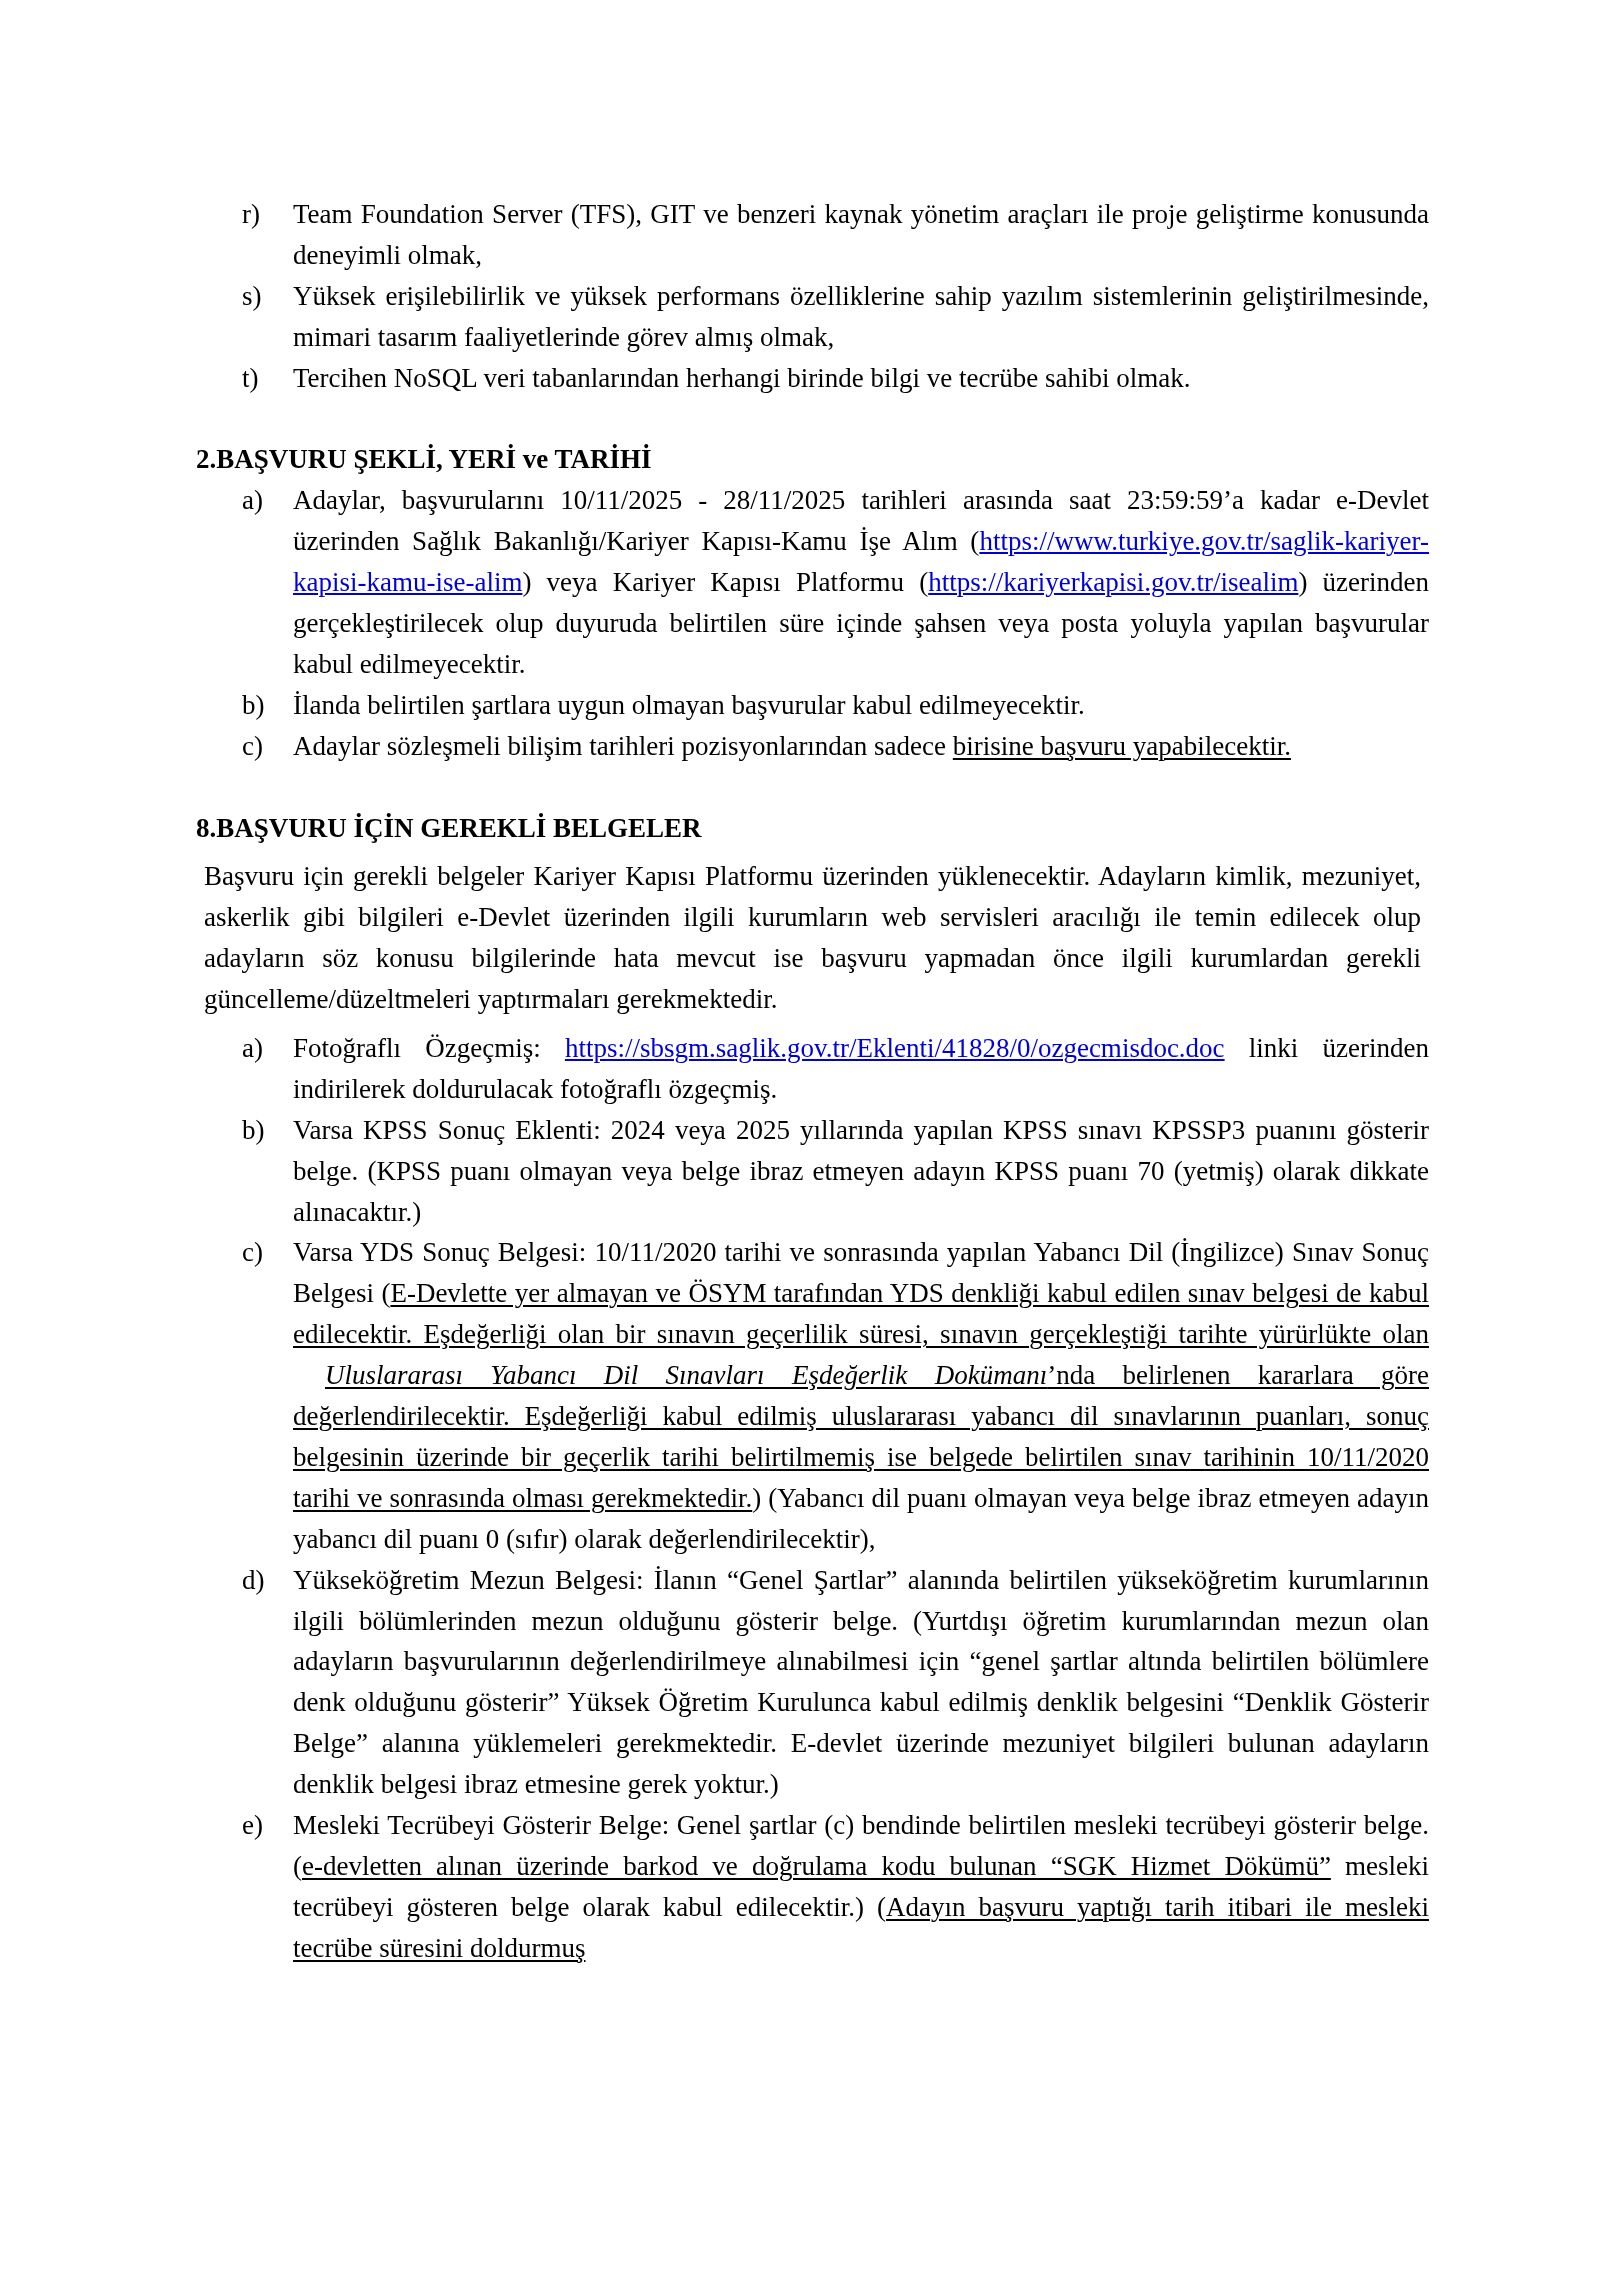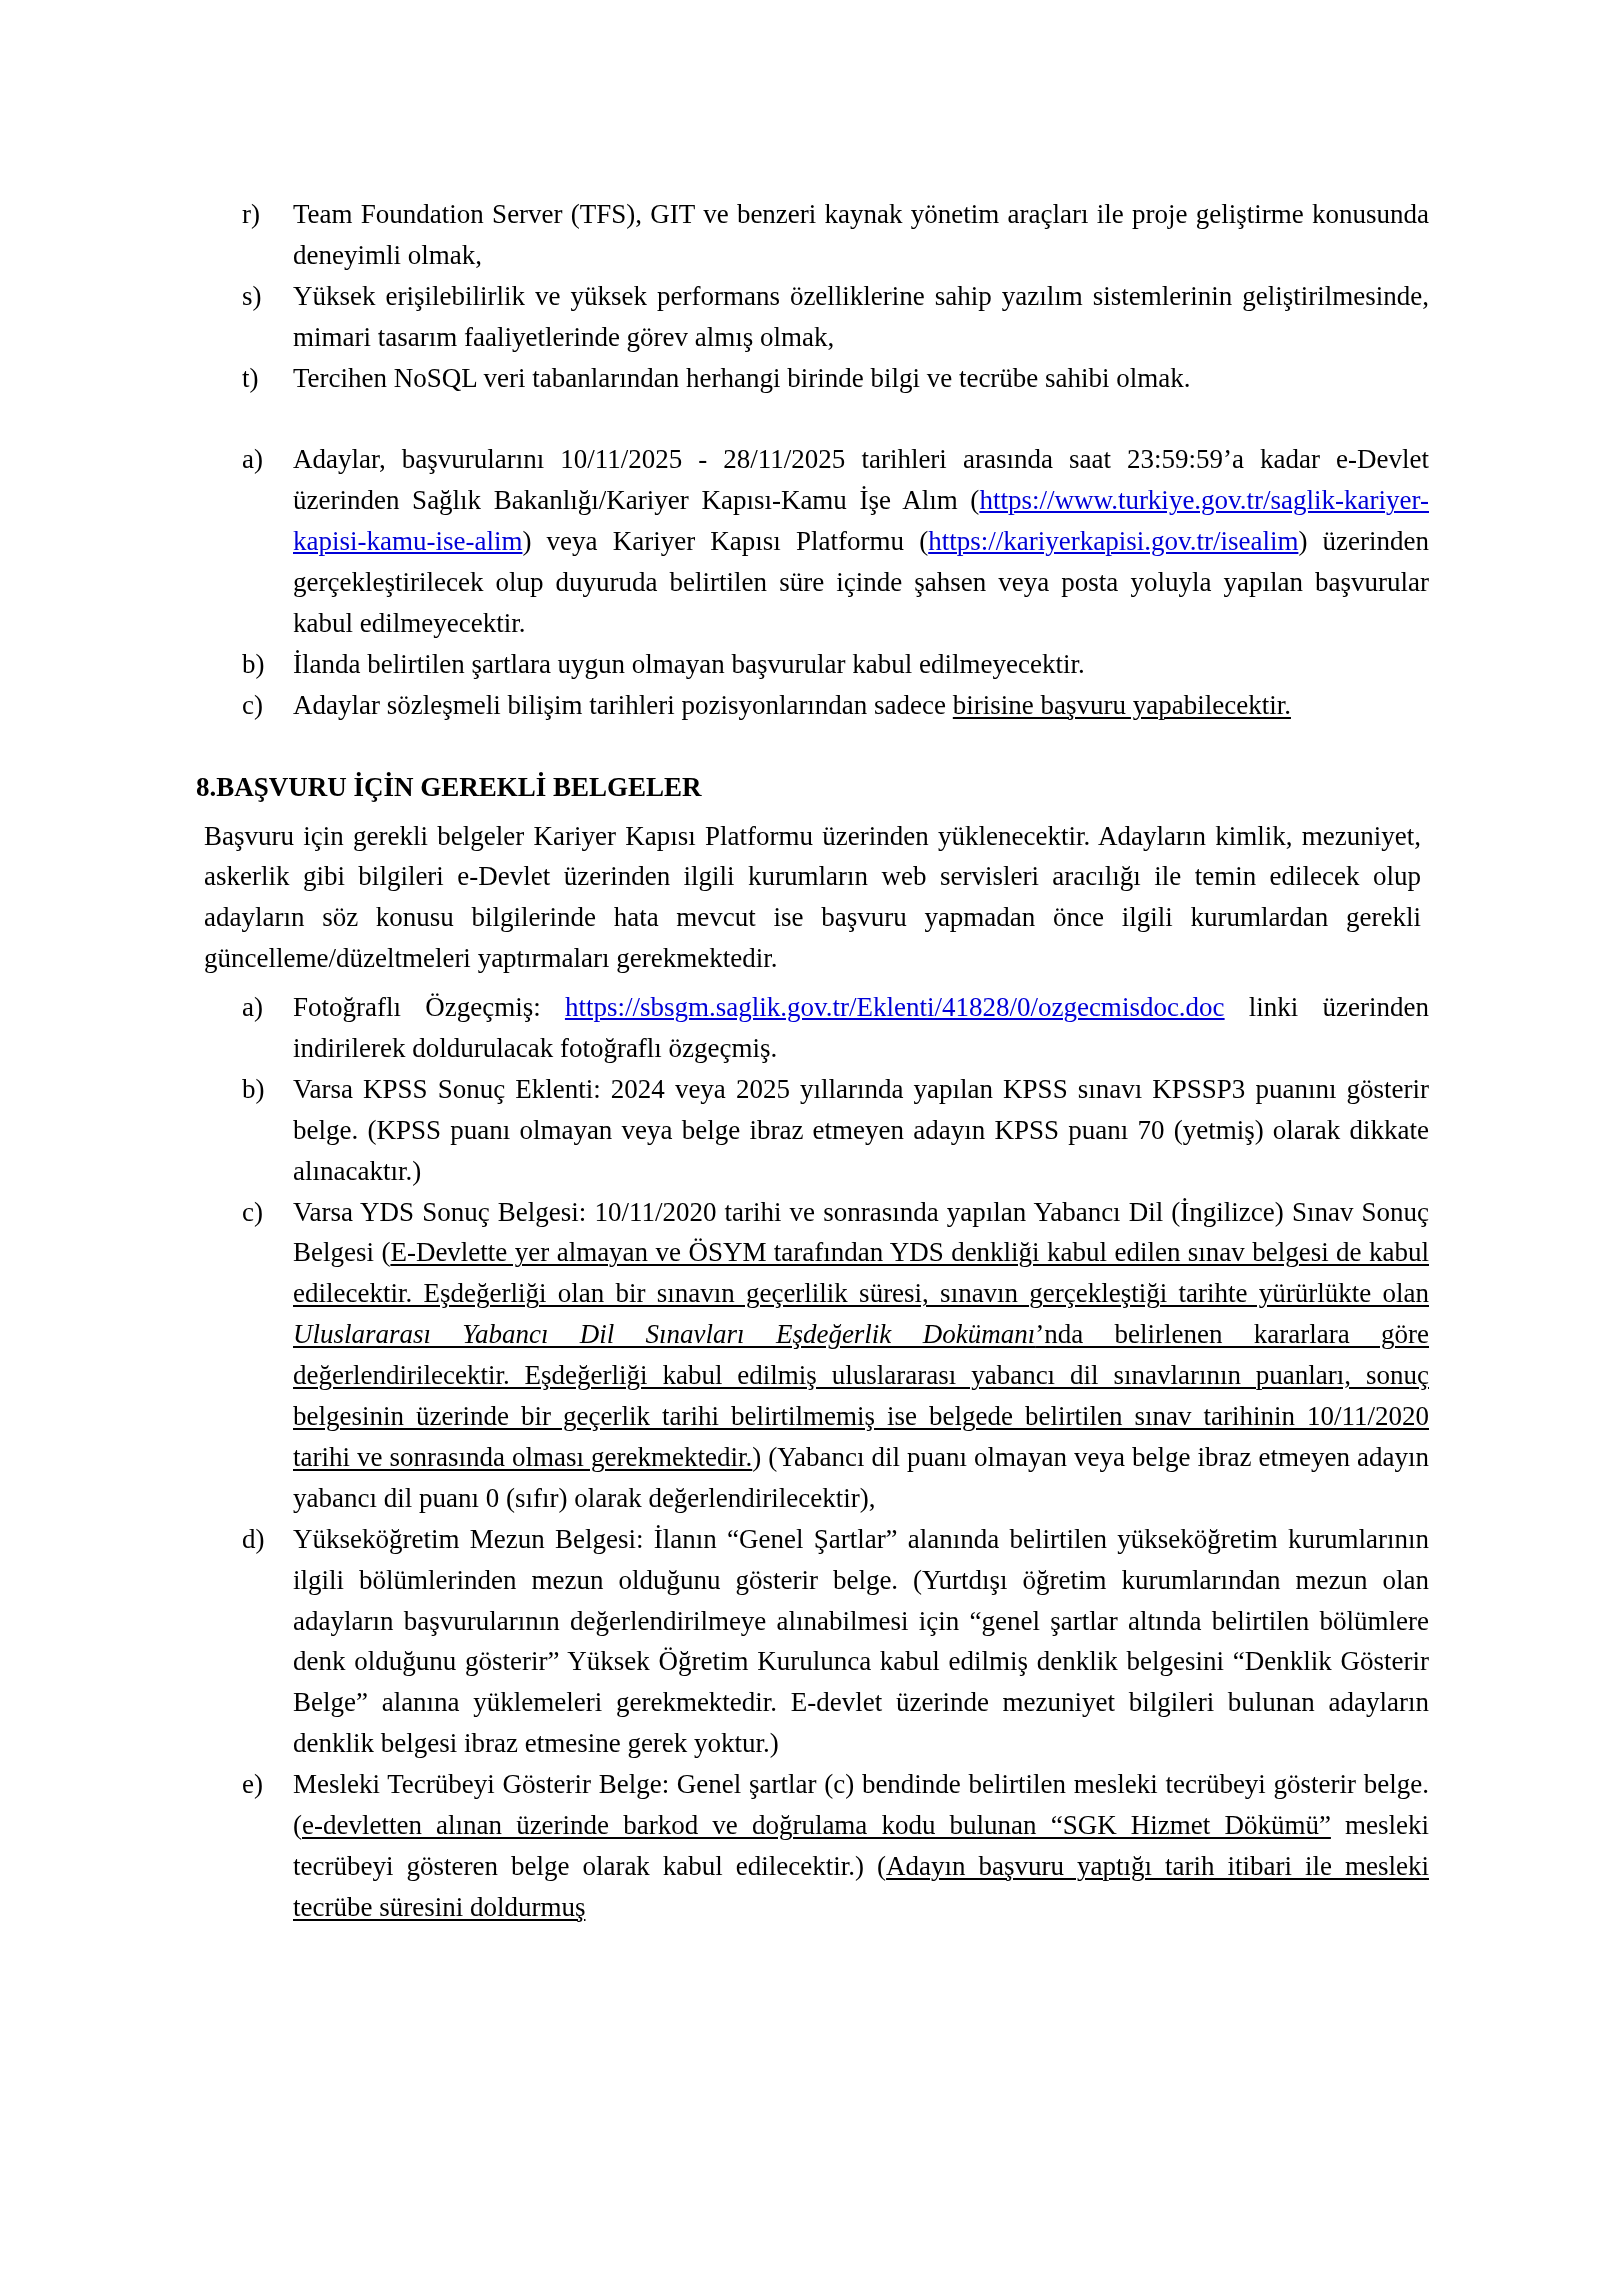--- a/index.html
+++ b/index.html
@@ -78,21 +78,21 @@
     text-underline-offset: 2px;
     text-decoration-thickness: 2px;
   }
   .u {
     text-decoration: underline;
     text-decoration-color: #000000;
     text-underline-offset: 2.6px;
     text-decoration-thickness: 2px;
   }
   .b { font-weight: normal; }
-  .i { font-style: italic; }
+  .i { font-style: italic; margin-left: 32px; }
 </style>
 </head>
 <body>
 
 <div class="page">
   <div class="doc-body">
 
     <ol class="alpha">
       <li>
         <span class="marker">r)</span>
@@ -103,20 +103,21 @@
         <span class="li-text">Yüksek erişilebilirlik ve yüksek performans özelliklerine sahip yazılım sistemlerinin geliştirilmesinde, mimari tasarım faaliyetlerinde görev almış olmak,</span>
       </li>
       <li>
         <span class="marker">t)</span>
         <span class="li-text">Tercihen NoSQL veri tabanlarından herhangi birinde bilgi ve tecrübe sahibi olmak.</span>
       </li>
     </ol>
 
     <div class="spacer-line"></div>
 
+    <div class="section-heading">2.BAŞVURU ŞEKLİ, YERİ ve TARİHİ</div>
 
     <ol class="alpha">
       <li>
         <span class="marker">a)</span>
         <span class="li-text"><span>Adaylar, başvurularını 10/11/2025 - 28/11/2025 tarihleri arasında saat 23:59:59’a kadar e-Devlet üzerinden Sağlık Bakanlığı/Kariyer Kapısı-Kamu İşe Alım (</span><a class="link" href="#">https://www.turkiye.gov.tr/saglik-kariyer-kapisi-kamu-ise-alim</a><span>) veya Kariyer Kapısı Platformu (</span><a class="link" href="#">https://kariyerkapisi.gov.tr/isealim</a><span>) üzerinden gerçekleştirilecek olup duyuruda belirtilen süre içinde şahsen veya posta yoluyla yapılan başvurular kabul edilmeyecektir.</span></span>
       </li>
       <li>
         <span class="marker">b)</span>
         <span class="li-text">İlanda belirtilen şartlara uygun olmayan başvurular kabul edilmeyecektir.</span>
       </li>

